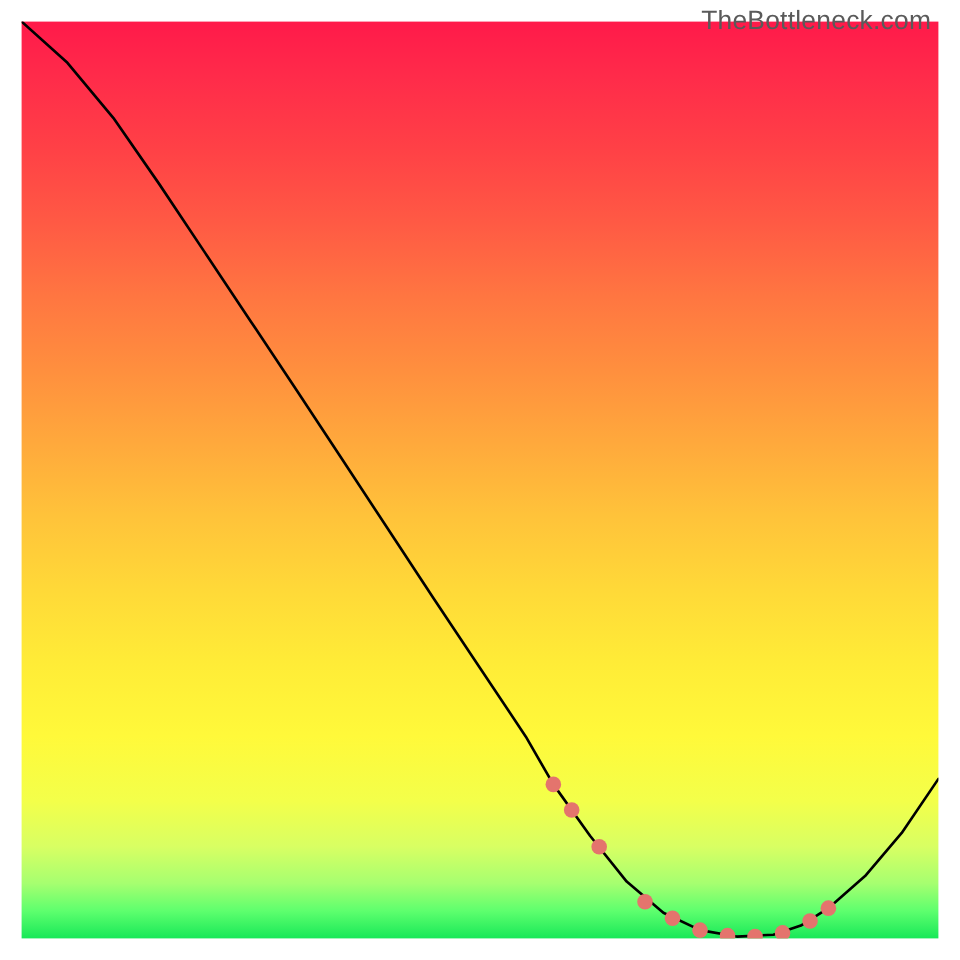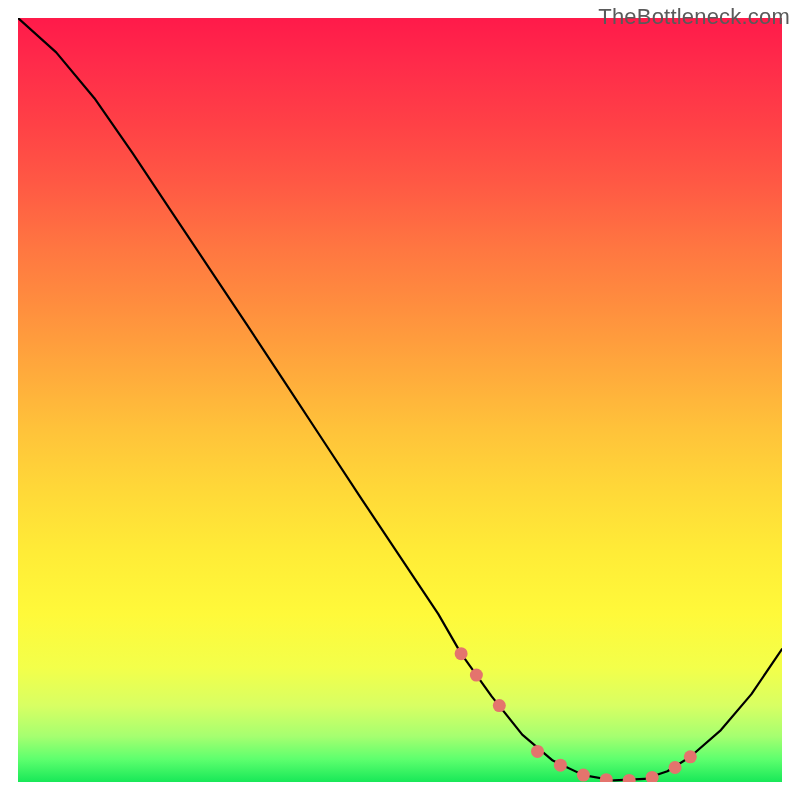--- a/index.html
+++ b/index.html
@@ -6,21 +6,21 @@
   html, body { width: 800px; height: 800px; overflow: hidden; }
   .chart-container {
     position: relative;
     width: 800px;
     height: 800px;
     background: #ffffff;
   }
   .watermark {
     position: absolute;
     top: 4px;
-    right: 10px;
+    right: 24px;
     font-family: Arial, Helvetica, sans-serif;
     font-size: 22px;
     font-weight: 500;
     color: #5a5a5a;
     letter-spacing: 0.2px;
     z-index: 10;
   }
   .plot-area {
     position: absolute;
     left: 18px;

